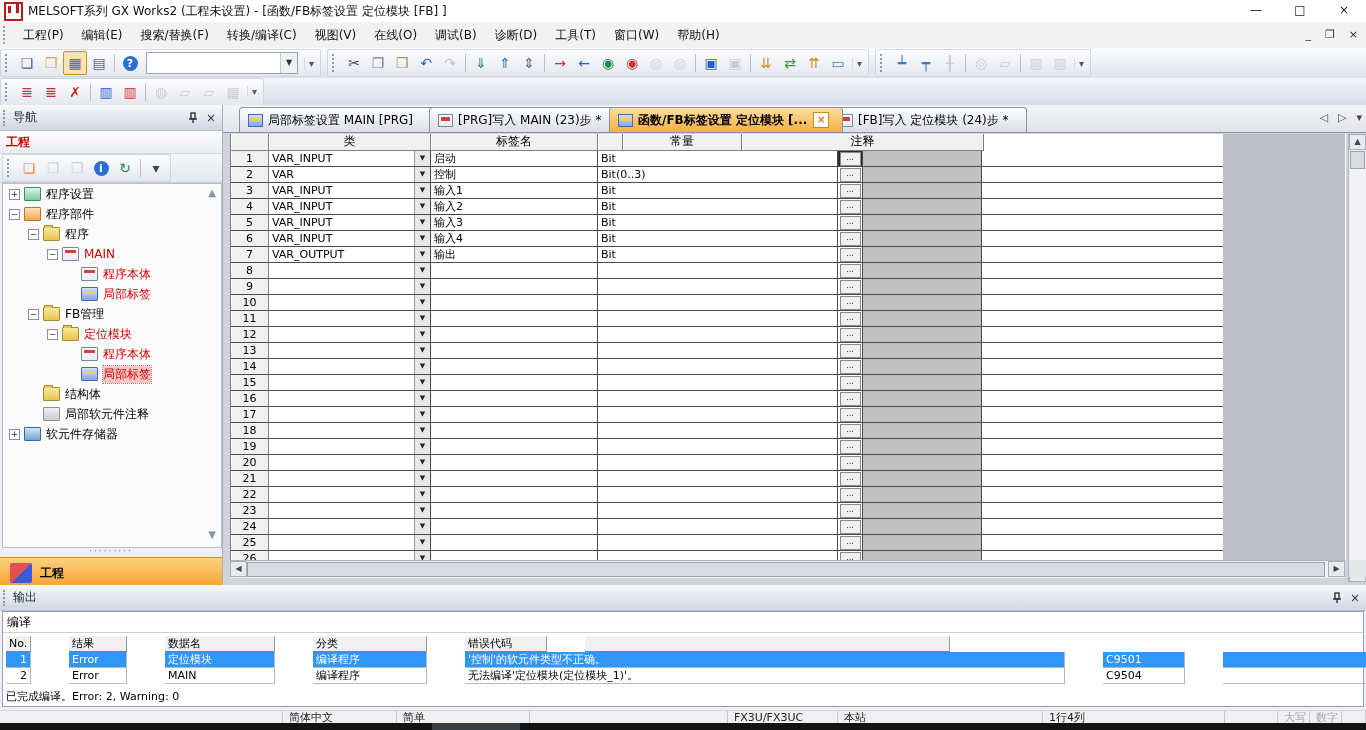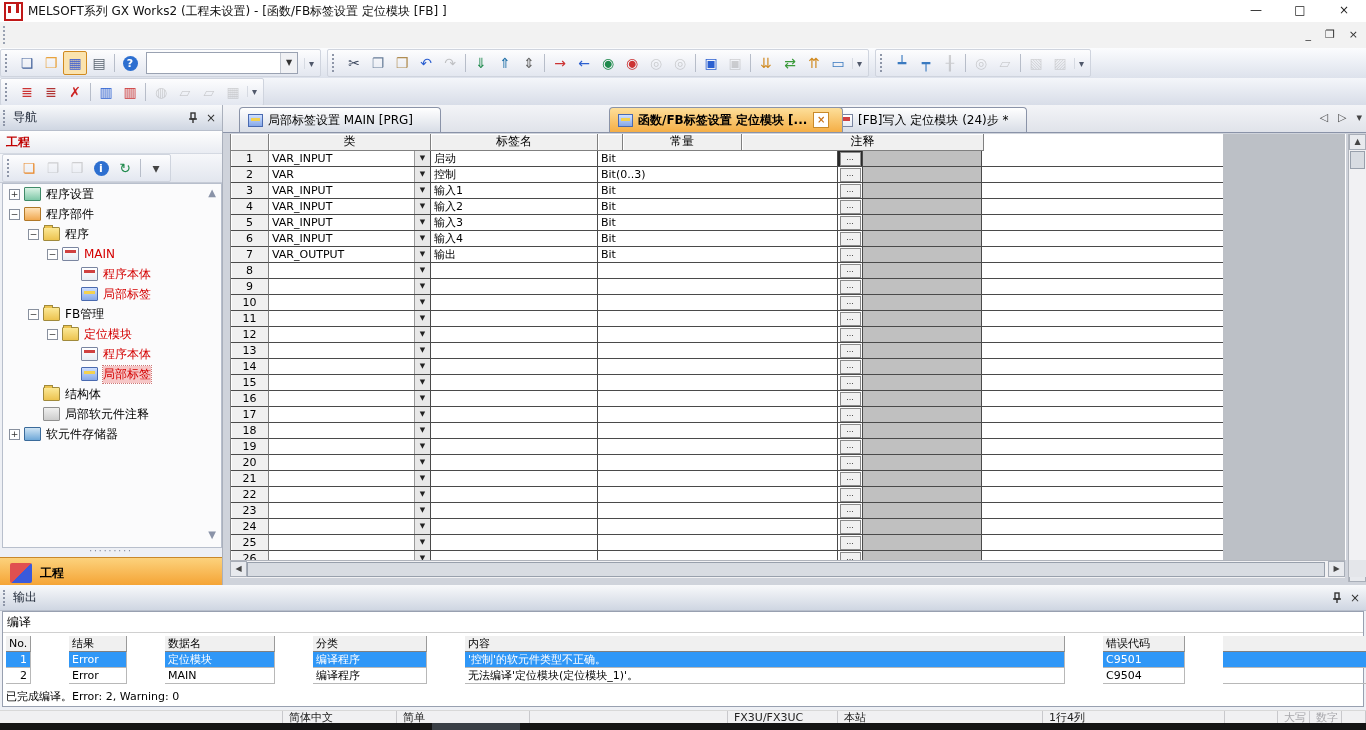--- a/index.html
+++ b/index.html
@@ -147,20 +147,33 @@
     <span class="title-text">MELSOFT系列 GX Works2 (工程未设置) - [函数/FB标签设置 定位模块 [FB] ]</span>
     <span class="win-controls">
       <span class="wbtn">—</span>
       <span class="wbtn">□</span>
       <span class="wbtn">×</span>
     </span>
   </div>
 
   <div class="abs menubar">
     <span class="menugrip"></span>
+    <span id="menu-items" style="display:flex;">
+        <span class="menuitem">工程(P)</span>
+        <span class="menuitem">编辑(E)</span>
+        <span class="menuitem">搜索/替换(F)</span>
+        <span class="menuitem">转换/编译(C)</span>
+        <span class="menuitem">视图(V)</span>
+        <span class="menuitem">在线(O)</span>
+        <span class="menuitem">调试(B)</span>
+        <span class="menuitem">诊断(D)</span>
+        <span class="menuitem">工具(T)</span>
+        <span class="menuitem">窗口(W)</span>
+        <span class="menuitem">帮助(H)</span>
+      </span>
     <span class="mdi-controls">
       <span class="mdibtn">_</span>
       <span class="mdibtn">❐</span>
       <span class="mdibtn">×</span>
     </span>
   </div>
 
   <div class="abs tbrow1" id="tbrow1">
       <div class="tbgroup">
         <span class="grip"></span>
@@ -449,20 +462,24 @@
     <div class="tabbar" id="tabbar">
       <span class="tabnav">
         <span>◁</span>
         <span>▷</span>
         <span>▾</span>
       </span>
     <div class="tab" style="left: 16px; width: 184px;">
           <span class="tabicon"></span>
           <span>局部标签设置 MAIN [PRG]</span>
         </div>
+        <div class="tab" style="left: 206px; width: 176px;">
+          <span class="tabicon doc"></span>
+          <span>[PRG]写入 MAIN (23)步 *</span>
+        </div>
         <div class="tab active" style="left: 386px; width: 216px;">
           <span class="tabicon"></span>
           <span>函数/FB标签设置 定位模块 [...</span>
           <span class="tabclose">×</span>
         </div>
         <div class="tab" style="left: 606px; width: 180px;">
           <span class="tabicon doc"></span>
           <span>[FB]写入 定位模块 (24)步 *</span>
         </div>
       </div>
@@ -868,21 +885,20 @@
       </span>
     </div>
     <div class="outbody">
       <div class="outsec">编译</div>
       <div class="etbl" id="errtbl">
           <div class="erow hdr">
             <div class="ecell" style="width: 25px; flex: 0 0 25px;">No.</div>
             <div class="ecell" style="width: 58px; flex: 0 0 58px;">结果</div>
             <div class="ecell" style="width: 110px; flex: 0 0 110px;">数据名</div>
             <div class="ecell" style="width: 114px; flex: 0 0 114px;">分类</div>
-            <div class="ecell" style="width: 600px; flex: 0 0 600px;">内容</div>
             <div class="ecell" style="width: 82px; flex: 0 0 82px;">错误代码</div>
             <div class="ecell" style="width: 365px; flex: 0 0 365px;"></div>
           </div>
           <div class="erow sel">
             <div class="ecell num" style="width: 25px; flex: 0 0 25px;">1</div>
             <div class="ecell" style="width: 58px; flex: 0 0 58px;">Error</div>
             <div class="ecell" style="width: 110px; flex: 0 0 110px;">定位模块</div>
             <div class="ecell" style="width: 114px; flex: 0 0 114px;">编译程序</div>
             <div class="ecell" style="width: 600px; flex: 0 0 600px;">'控制'的软元件类型不正确。</div>
             <div class="ecell" style="width: 82px; flex: 0 0 82px;">C9501</div>

